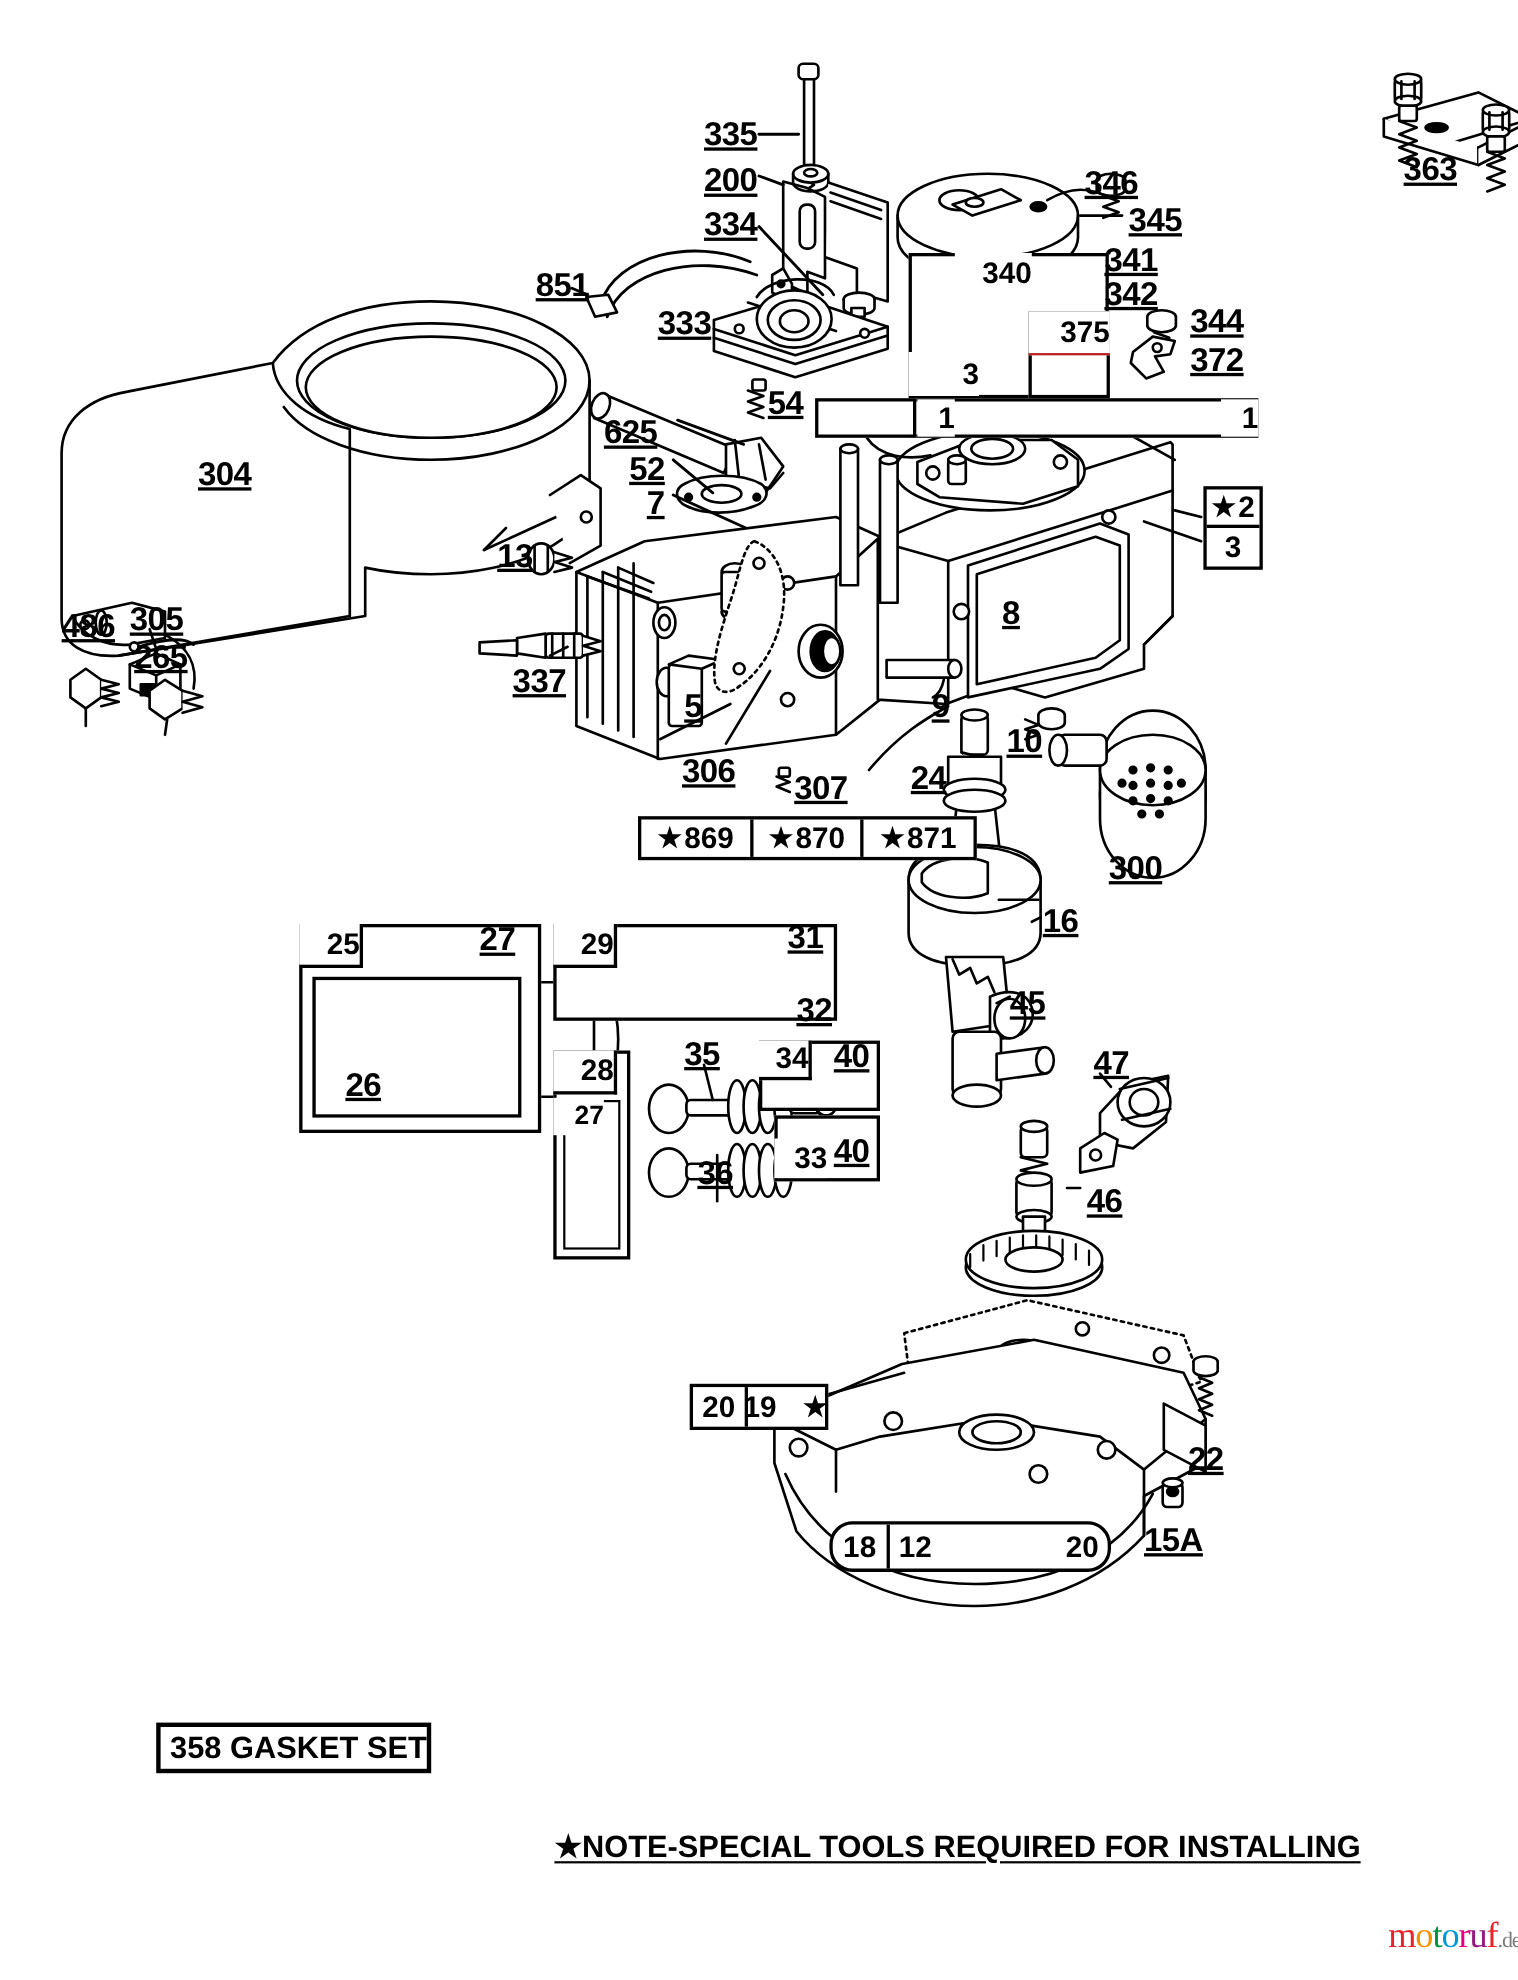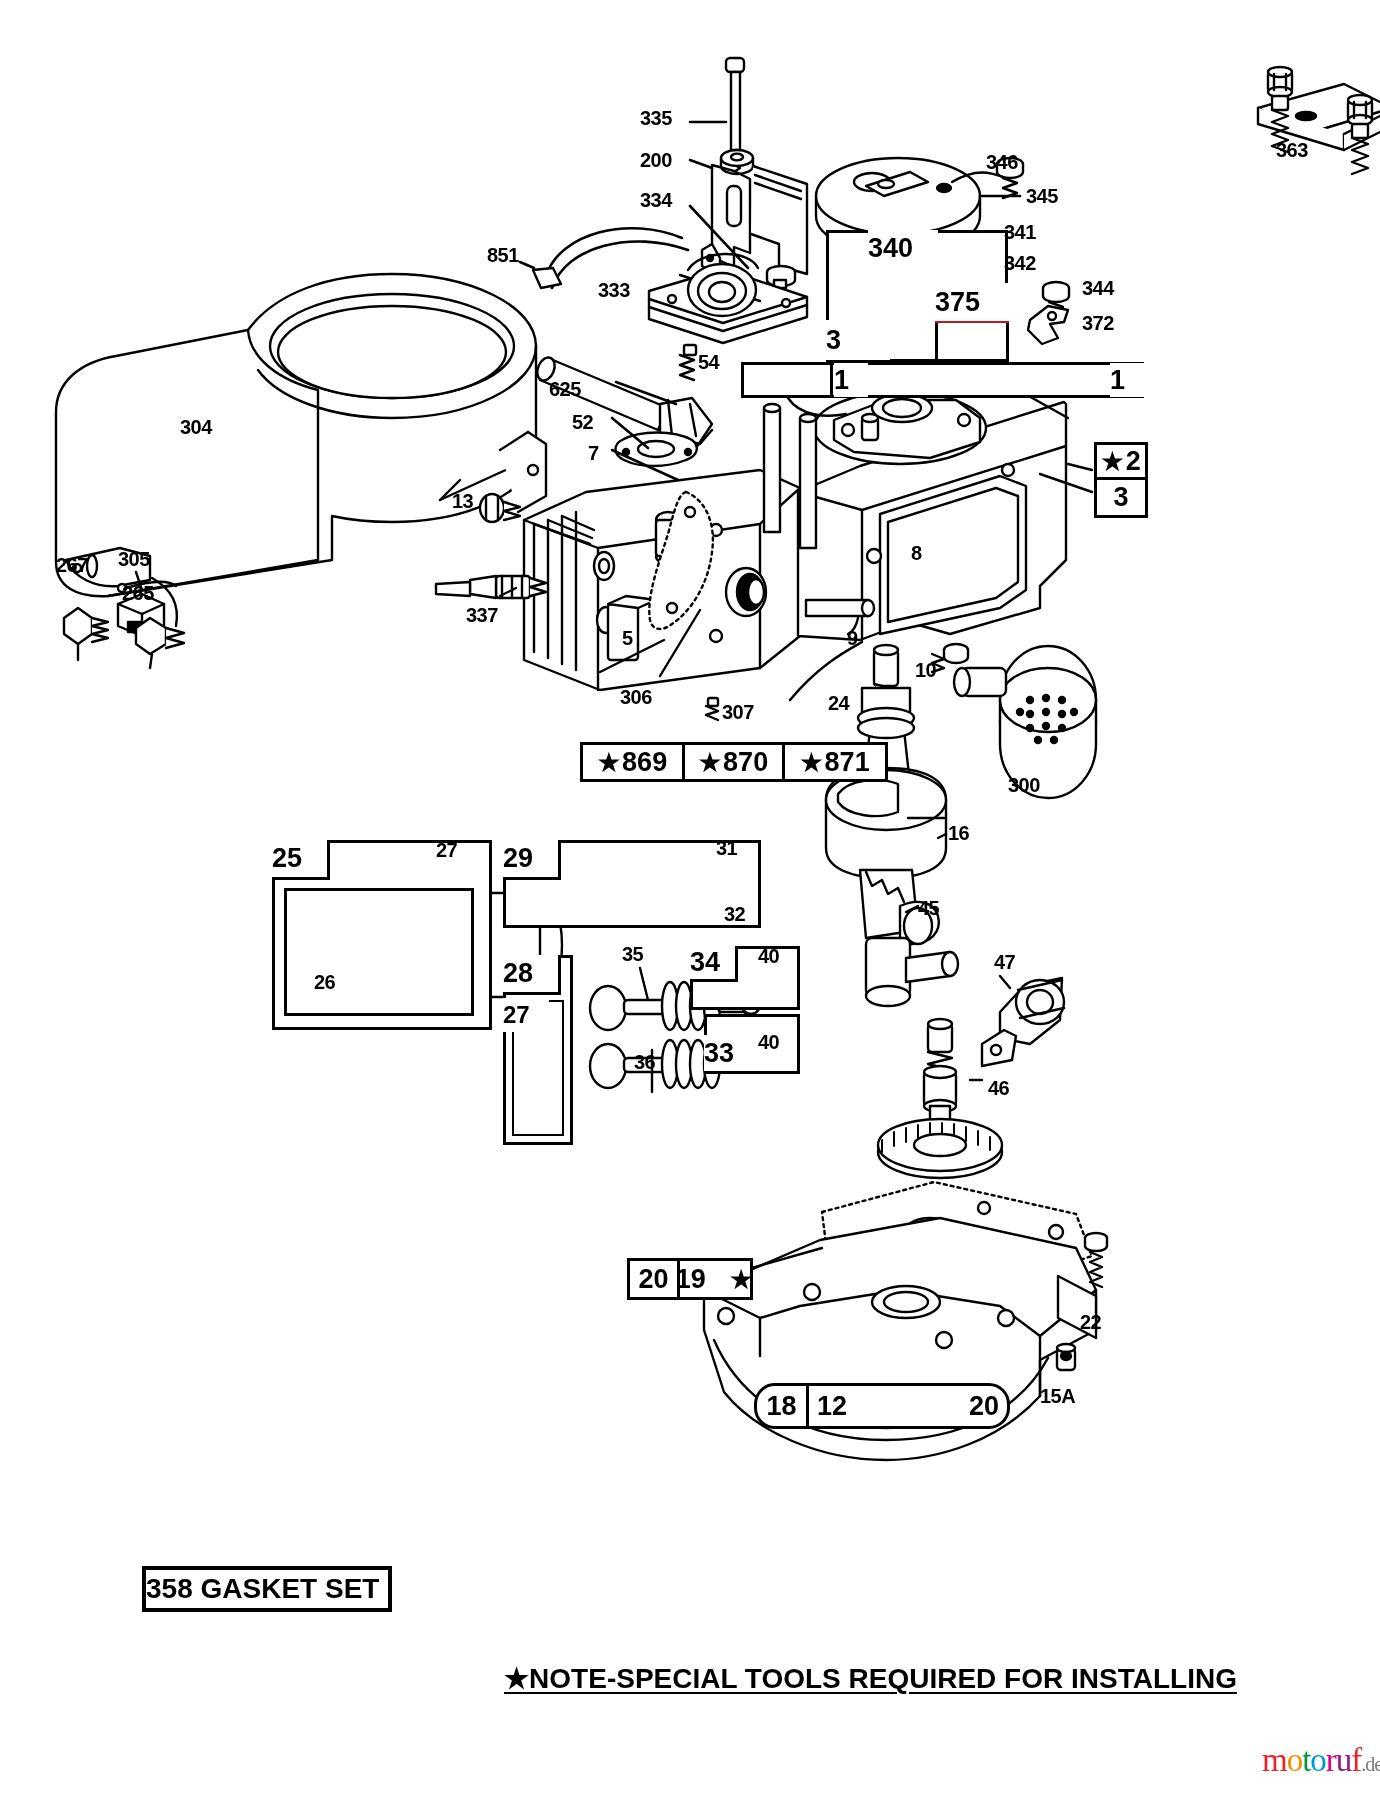--- a/index.html
+++ b/index.html
@@ -19,30 +19,30 @@
   }
   .lbl {
     position: absolute;
     font-family: "Liberation Sans", sans-serif;
     font-weight: bold;
     color: #000000;
     white-space: nowrap;
     line-height: 1;
     letter-spacing: -0.5px;
   }
-  .n-lg { font-size: 20px; }
+  .n-lg { font-size: 30px; text-decoration: underline; }
   .n-md { font-size: 27px; }
   .n-sm { font-size: 24px; }
   .boxed {
     position: absolute;
     border: 3px solid #000;
     background: #fff;
     display: flex;
     align-items: center;
-    justify-content: flex-start;
+    justify-content: flex-end;
     font-family: "Liberation Sans", sans-serif;
     font-weight: bold;
     color: #000;
     line-height: 1;
     box-sizing: border-box;
     white-space: nowrap;
   }
   .cellrow {
     position: absolute;
     border: 3px solid #000;
@@ -733,21 +733,21 @@
   <div class="lbl n-lg" style="left:487px; top:245px;">851</div>
   <div class="lbl n-lg" style="left:598px; top:280px;">333</div>
   <div class="lbl n-lg" style="left:986px; top:152px;">346</div>
   <div class="lbl n-lg" style="left:1026px; top:186px;">345</div>
   <div class="lbl n-lg" style="left:1004px; top:222px;">341</div>
   <div class="lbl n-lg" style="left:1004px; top:253px;">342</div>
   <div class="lbl n-lg" style="left:1082px; top:278px;">344</div>
   <div class="lbl n-lg" style="left:1082px; top:313px;">372</div>
   <div class="lbl n-lg" style="left:1276px; top:140px;">363</div>
   <div class="lbl n-lg" style="left:180px; top:417px;">304</div>
-  <div class="lbl n-lg" style="left:56px; top:555px;">267</div>
+  <div class="lbl n-lg" style="left:56px; top:555px;">486</div>
   <div class="lbl n-lg" style="left:118px; top:549px;">305</div>
   <div class="lbl n-lg" style="left:122px; top:583px;">265</div>
   <div class="lbl n-lg" style="left:549px; top:379px;">625</div>
   <div class="lbl n-lg" style="left:572px; top:412px;">52</div>
   <div class="lbl n-lg" style="left:588px; top:443px;">7</div>
   <div class="lbl n-lg" style="left:698px; top:352px;">54</div>
   <div class="lbl n-lg" style="left:452px; top:491px;">13</div>
   <div class="lbl n-lg" style="left:466px; top:605px;">337</div>
   <div class="lbl n-lg" style="left:620px; top:687px;">306</div>
   <div class="lbl n-lg" style="left:722px; top:702px;">307</div>

